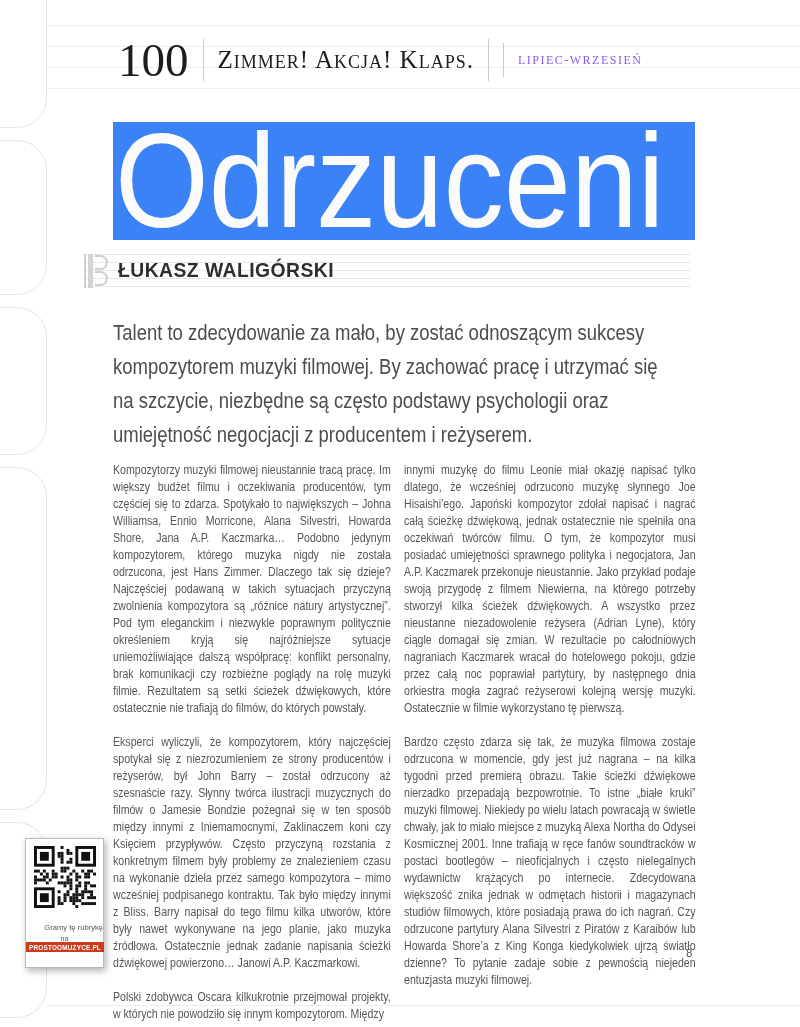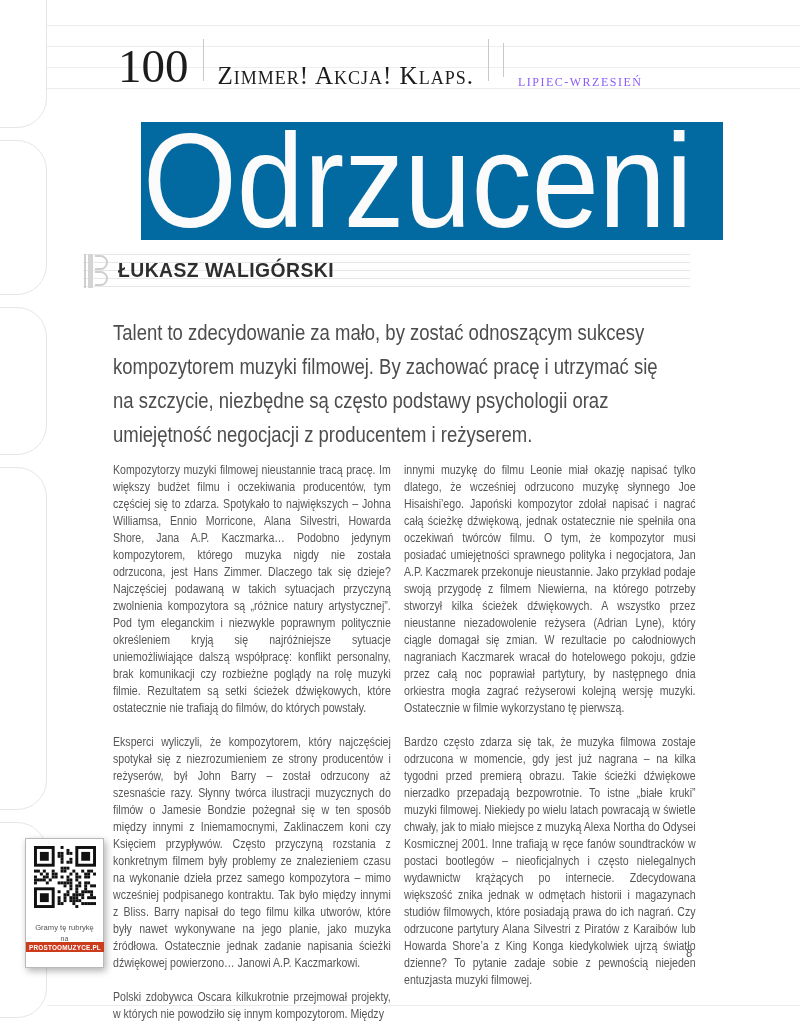--- a/index.html
+++ b/index.html
@@ -15,34 +15,34 @@
     position:absolute; left:-53px; width:100px;
     border:1.5px solid #e6e6e6; border-radius:30px; background:transparent;
   }
 
   
   .staff-line { position:absolute; left:47px; right:0; height:1px; background:#ededed; }
 
   
   .header {
     position:absolute; left:118px; top:30px; height:60px;
-    display:flex; align-items:flex-end; gap:14px; white-space:nowrap;
+    display:flex; align-items:center; gap:14px; white-space:nowrap;
     font-family:"Liberation Serif", serif;
   }
   .hdr-num   { font-size:47px; color:#1c1c1c; line-height:1; }
   .hdr-sec   { font-size:25px; color:#1c1c1c; font-variant:small-caps; letter-spacing:1px; }
   .hdr-mag   { font-size:27px; color:#a5a5a5; letter-spacing:2px; }
   .hdr-date  { font-size:12px; color:#8b5cf6; letter-spacing:1.5px; }
   .hdr-sep   { width:1px; align-self:center; background:#c9c9c9; }
   .hdr-sep.tall { height:42px; } .hdr-sep.mid { height:34px; }
 
   
   .title-box {
     position:absolute; left:113px; top:122px; width:582px; height:118px;
-    background:#0369a1; overflow:hidden;margin-left:28px;
+    background:#3b82f6; overflow:hidden;
   }
   .title-box h1 {
     position:absolute; left:2px; bottom:-8px;
     font-size:134px; font-weight:400; color:#fbfbfb; line-height:1;
     letter-spacing:0; transform:scaleX(0.90); transform-origin:0 100%;
     white-space:nowrap;
   }
 
   
   .byline-staff { position:absolute; left:83px; height:1px; background:#e7e7e7; }
@@ -80,21 +80,21 @@
   .col-right { left:404px; width:339px; }
 
   
   .qr-card {
     position:absolute; left:25px; top:838px; width:79px; height:130px;
     background:#ffffff; border:1px solid #b9b9b9;
     box-shadow:2px 3px 7px rgba(0,0,0,0.30);
     text-align:center;
   }
   .qr-card svg { display:block; margin:7px auto 5px auto; width:62px; height:62px; fill:#111; }
-  .qr-line1 { font-size:7.6px; color:#555; margin-top:15px; }
+  .qr-line1 { font-size:7.6px; color:#555; margin-top:15px;text-align:right; }
   .qr-line2 { font-size:7px; color:#555; margin-top:3px; }
   .qr-badge {
     display:inline-block; background:#cc3b1c; color:#fff;
     font-size:6.4px; font-weight:700; padding:1.5px 3px; letter-spacing:0.2px;
   }
 
   .page-num { position:absolute; left:686px; top:947px; font-size:11.5px; color:#555; }
 
   .footer-rule { position:absolute; left:47px; right:0; top:1005px; height:1px; background:#ececec; }
 </style>

